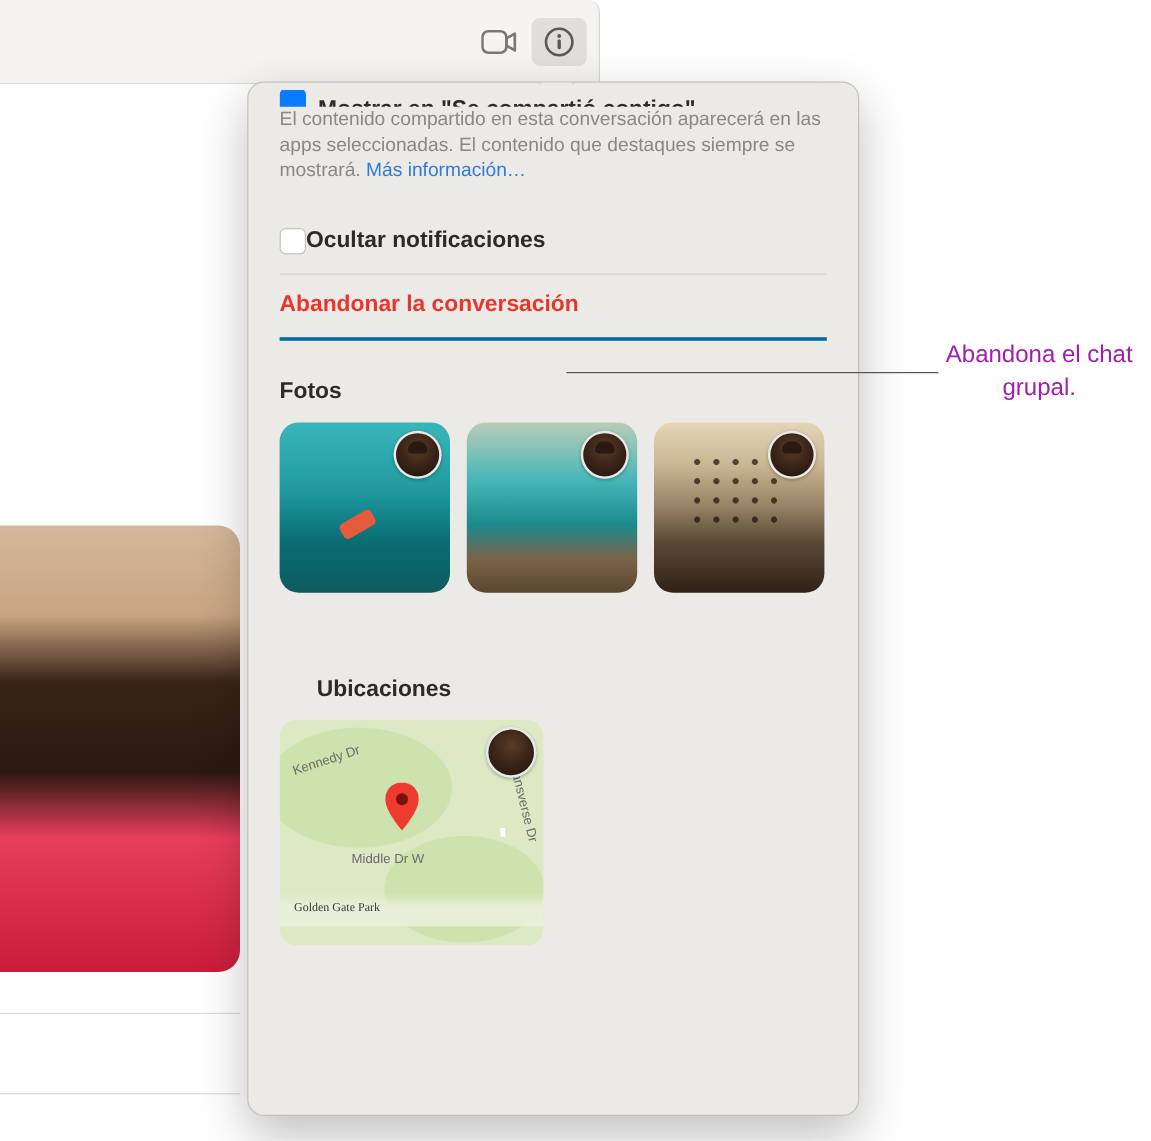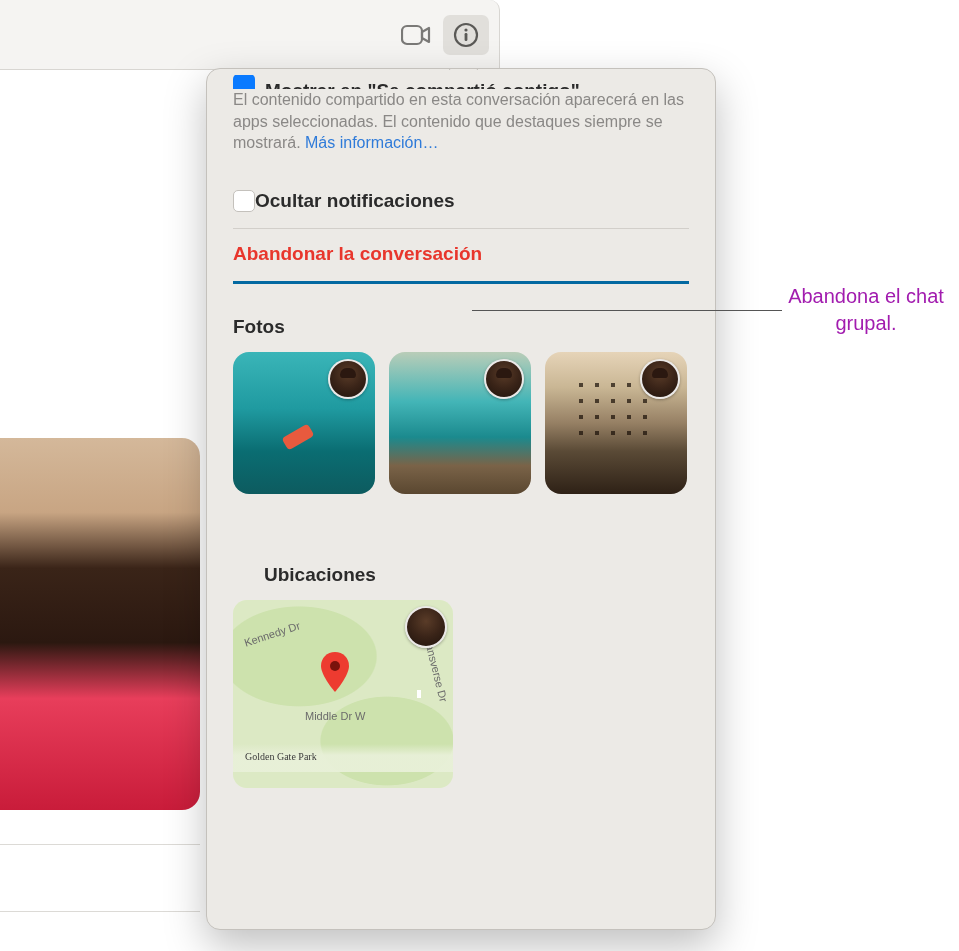--- a/index.html
+++ b/index.html
@@ -337,21 +337,21 @@
     <div class="photo-thumb photo3">
       <div class="avatar-overlay"></div>
     </div>
   </div>
 
   <div class="section-title" style="margin-top:70px;margin-left:31px;">Ubicaciones</div>
   <div class="map-thumb">
     <div class="map-bg"></div>
     <div class="map-green"></div>
     <span class="map-road-label" style="left:10px;top:28px;transform:rotate(-18deg);">Kennedy Dr</span>
-    <span class="map-road-label" style="left:72px;top:110px;">Middle Dr W</span>
+    <span class="map-road-label" style="left:60px;top:110px;">Middle Dr W</span>
     <span class="map-road-label" style="left:168px;top:62px;transform:rotate(76deg);">Transverse Dr</span>
     <svg class="map-pin" viewBox="0 0 28 40">
       <path d="M14 0 C6 0 0 6 0 14 C0 24 14 40 14 40 C14 40 28 24 28 14 C28 6 22 0 14 0 Z" fill="#ed3b30"></path>
       <circle cx="14" cy="14" r="5" fill="#7a120c"></circle>
     </svg>
     <div class="map-avatar-ov"></div>
     <div class="map-caption">Golden Gate Park</div>
   </div>
 </div>
 

